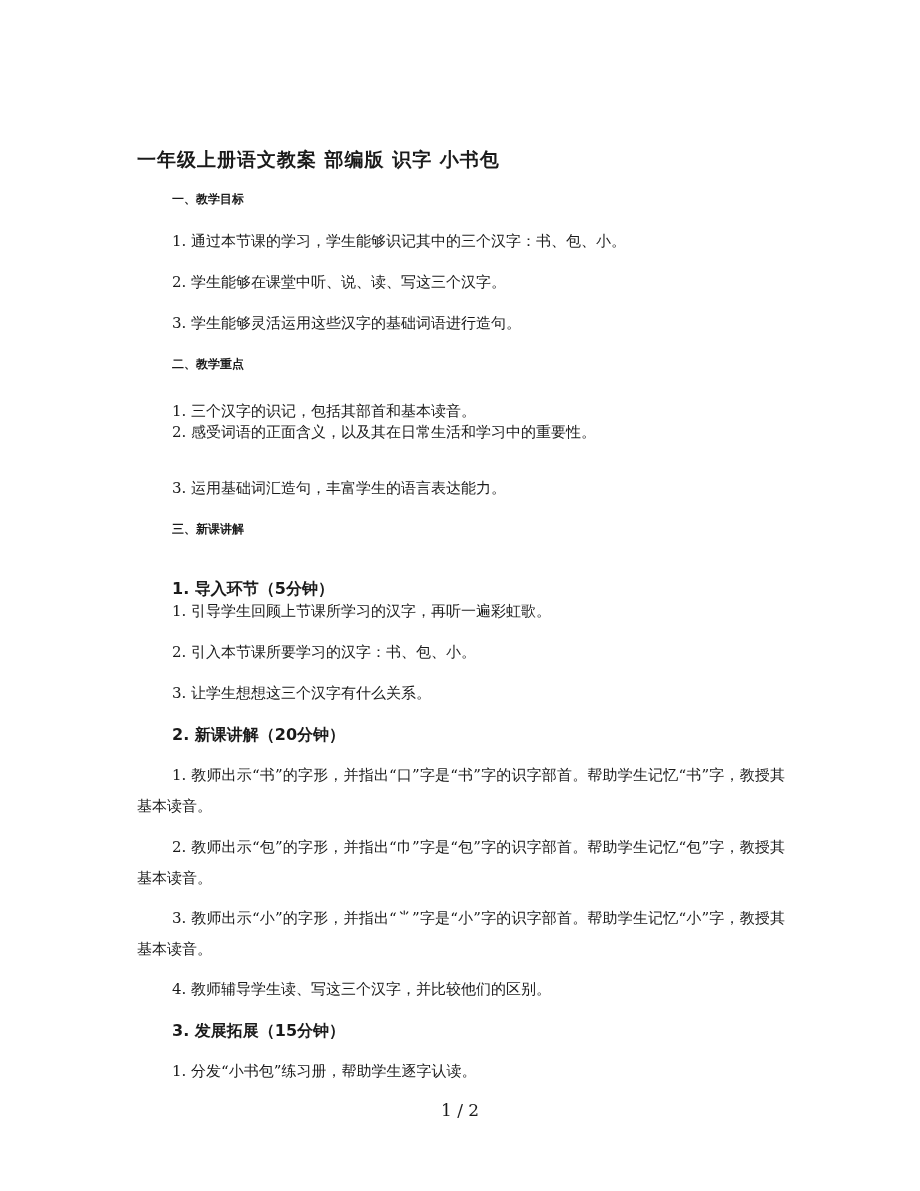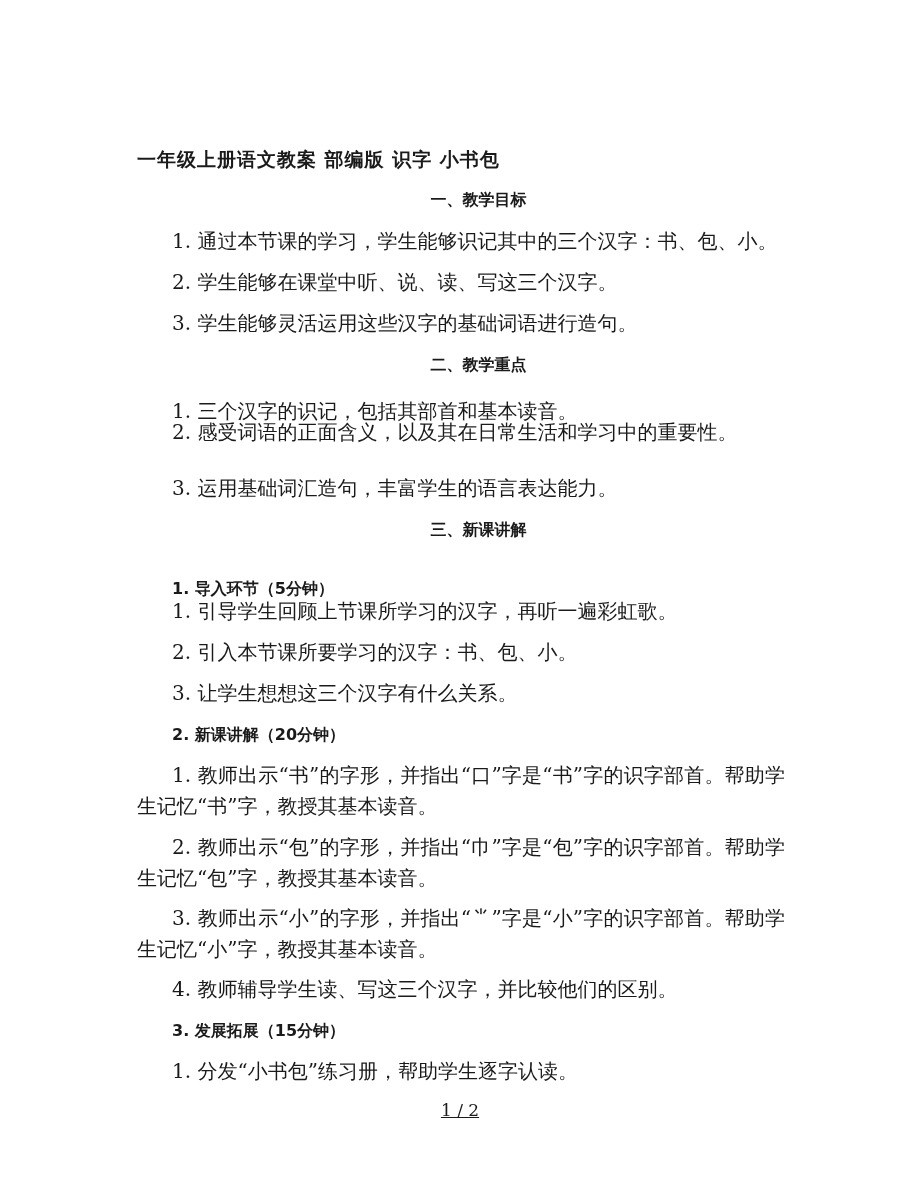--- a/index.html
+++ b/index.html
@@ -2,27 +2,27 @@
 <html><head>
 <meta charset="utf-8">
 <style>
   html, body { margin: 0; padding: 0; background: #ffffff; }
   body { width: 920px; height: 1191px; position: relative; overflow: hidden;
          font-family: "DejaVu Serif", "Liberation Serif", serif; color: #1a1a1a; }
   .page { position: absolute; left: 137px; top: 0; width: 648px; }
   .title { position: absolute; left: 0; width: 648px; top: 146px; text-align: left;
            font-family: "DejaVu Sans", "Liberation Sans", sans-serif; font-weight: bold;
            font-size: 19px; letter-spacing: 1px; line-height: 26px; }
-  .p { position: absolute; left: 0; width: 648px; font-size: 20px; line-height: 31px;
+  .p { position: absolute; left: 0; width: 648px; font-size: 15px; line-height: 31px;
        text-indent: 35px; white-space: normal; }
-  .h { font-family: "DejaVu Sans", "Liberation Sans", sans-serif; font-weight: bold; font-size: 16px; text-align: center; }
+  .h { font-family: "DejaVu Sans", "Liberation Sans", sans-serif; font-weight: bold; font-size: 12px; }
   .sub { font-family: "DejaVu Sans", "Liberation Sans", sans-serif; font-weight: bold; font-size: 16px; }
   .just { text-align: justify; text-align-last: left; }
   .pagenum { position: absolute; left: 0; width: 920px; top: 1100px; text-align: center;
-             font-family: "DejaVu Serif", serif; font-size: 17px; text-decoration: underline; }
+             font-family: "DejaVu Serif", serif; font-size: 17px; }
 </style>
 </head>
 <body>
 
 <div class="page">
   <div class="title">一年级上册语文教案 部编版 识字 小书包</div>
 
   <div class="p h" style="top:184px">一、教学目标</div>
   <div class="p" style="top:226px">1. 通过本节课的学习，学生能够识记其中的三个汉字：书、包、小。</div>
   <div class="p" style="top:267px">2. 学生能够在课堂中听、说、读、写这三个汉字。</div>

